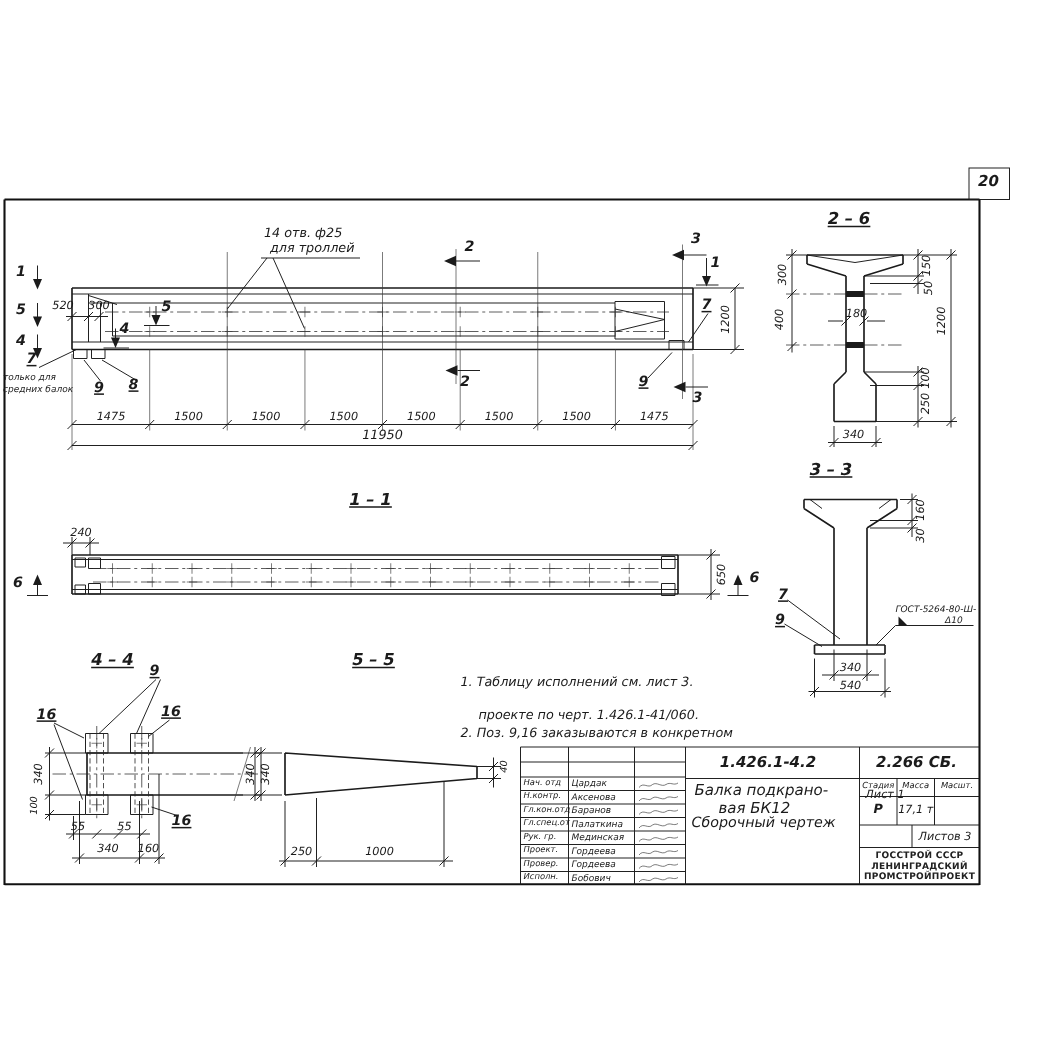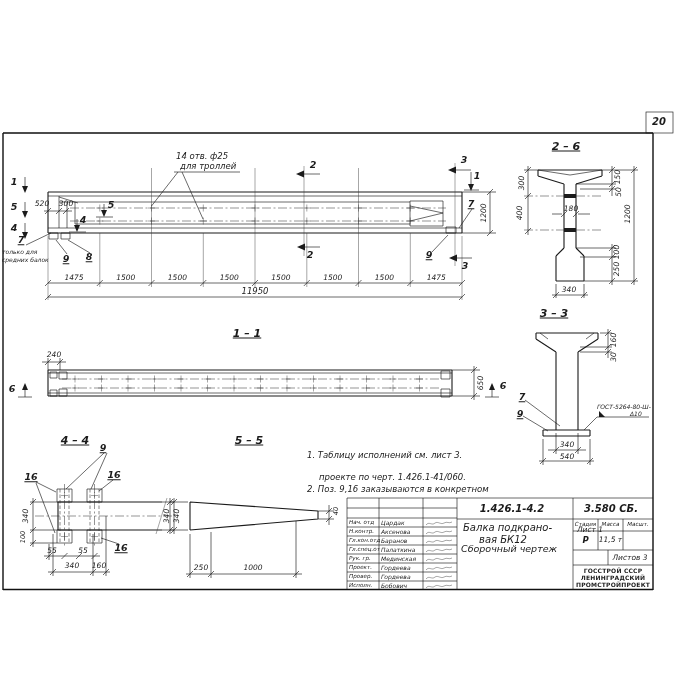--- a/index.html
+++ b/index.html
@@ -162,29 +162,29 @@
 <div class="t s7 rot" style="left:167px;top:516px">340</div>
 <div class="t s7 ctr" style="left:201px;top:568px">250</div>
 <div class="t s7 ctr" style="left:253px;top:568px">1000</div>
 <div class="t s65 rot" style="left:336px;top:511px">40</div>
 
 <div class="t s8" style="left:307px;top:451px">1. Таблицу исполнений  см. лист 3.</div>
 <div class="t s8" style="left:307px;top:485px">2. Поз. 9,16 заказываются в конкретном</div>
 <div class="t s8" style="left:319px;top:473px">проекте по черт. 1.426.1-41/060.</div>
 
 <div class="t s10 bd ctr" style="left:512px;top:509px">1.426.1-4.2</div>
-<div class="t s10 bd ctr" style="left:611px;top:509px">3.580 СБ.</div>
+<div class="t s10 bd ctr" style="left:611px;top:509px">2.266 СБ.</div>
 <div class="t s10" style="left:463px;top:523px">Балка подкрано-</div>
 <div class="t s10" style="left:479px;top:535px">вая БК12</div>
 <div class="t s9" style="left:461px;top:544px">Сборочный чертеж</div>
 <div class="t s55 ctr" style="left:585.5px;top:525px">Стадия</div>
 <div class="t s55 ctr" style="left:610.5px;top:525px">Масса</div>
 <div class="t s55 ctr" style="left:638px;top:525px">Масшт.</div>
 <div class="t s8 bd ctr" style="left:585.5px;top:540px">Р</div>
-<div class="t s7 ctr" style="left:610.5px;top:540px">11,5 т</div>
+<div class="t s7 ctr" style="left:610.5px;top:540px">17,1 т</div>
 <div class="t s7 ctr" style="left:590px;top:530px">Лист 1</div>
 <div class="t s7 ctr" style="left:630px;top:558px">Листов 3</div>
 <div class="t up ctr" style="left:613px;top:571px">ГОССТРОЙ СССР</div>
 <div class="t up ctr" style="left:613px;top:578px">ЛЕНИНГРАДСКИЙ</div>
 <div class="t up ctr" style="left:613px;top:585px">ПРОМСТРОЙПРОЕКТ</div>
 
 <div class="t s55" style="left:349px;top:520px">Нач. отд</div>
 <div class="t s6" style="left:381px;top:520px">Цардак</div>
 <div class="t s55" style="left:349px;top:529px">Н.контр.</div>
 <div class="t s6" style="left:381px;top:529px">Аксенова</div>

